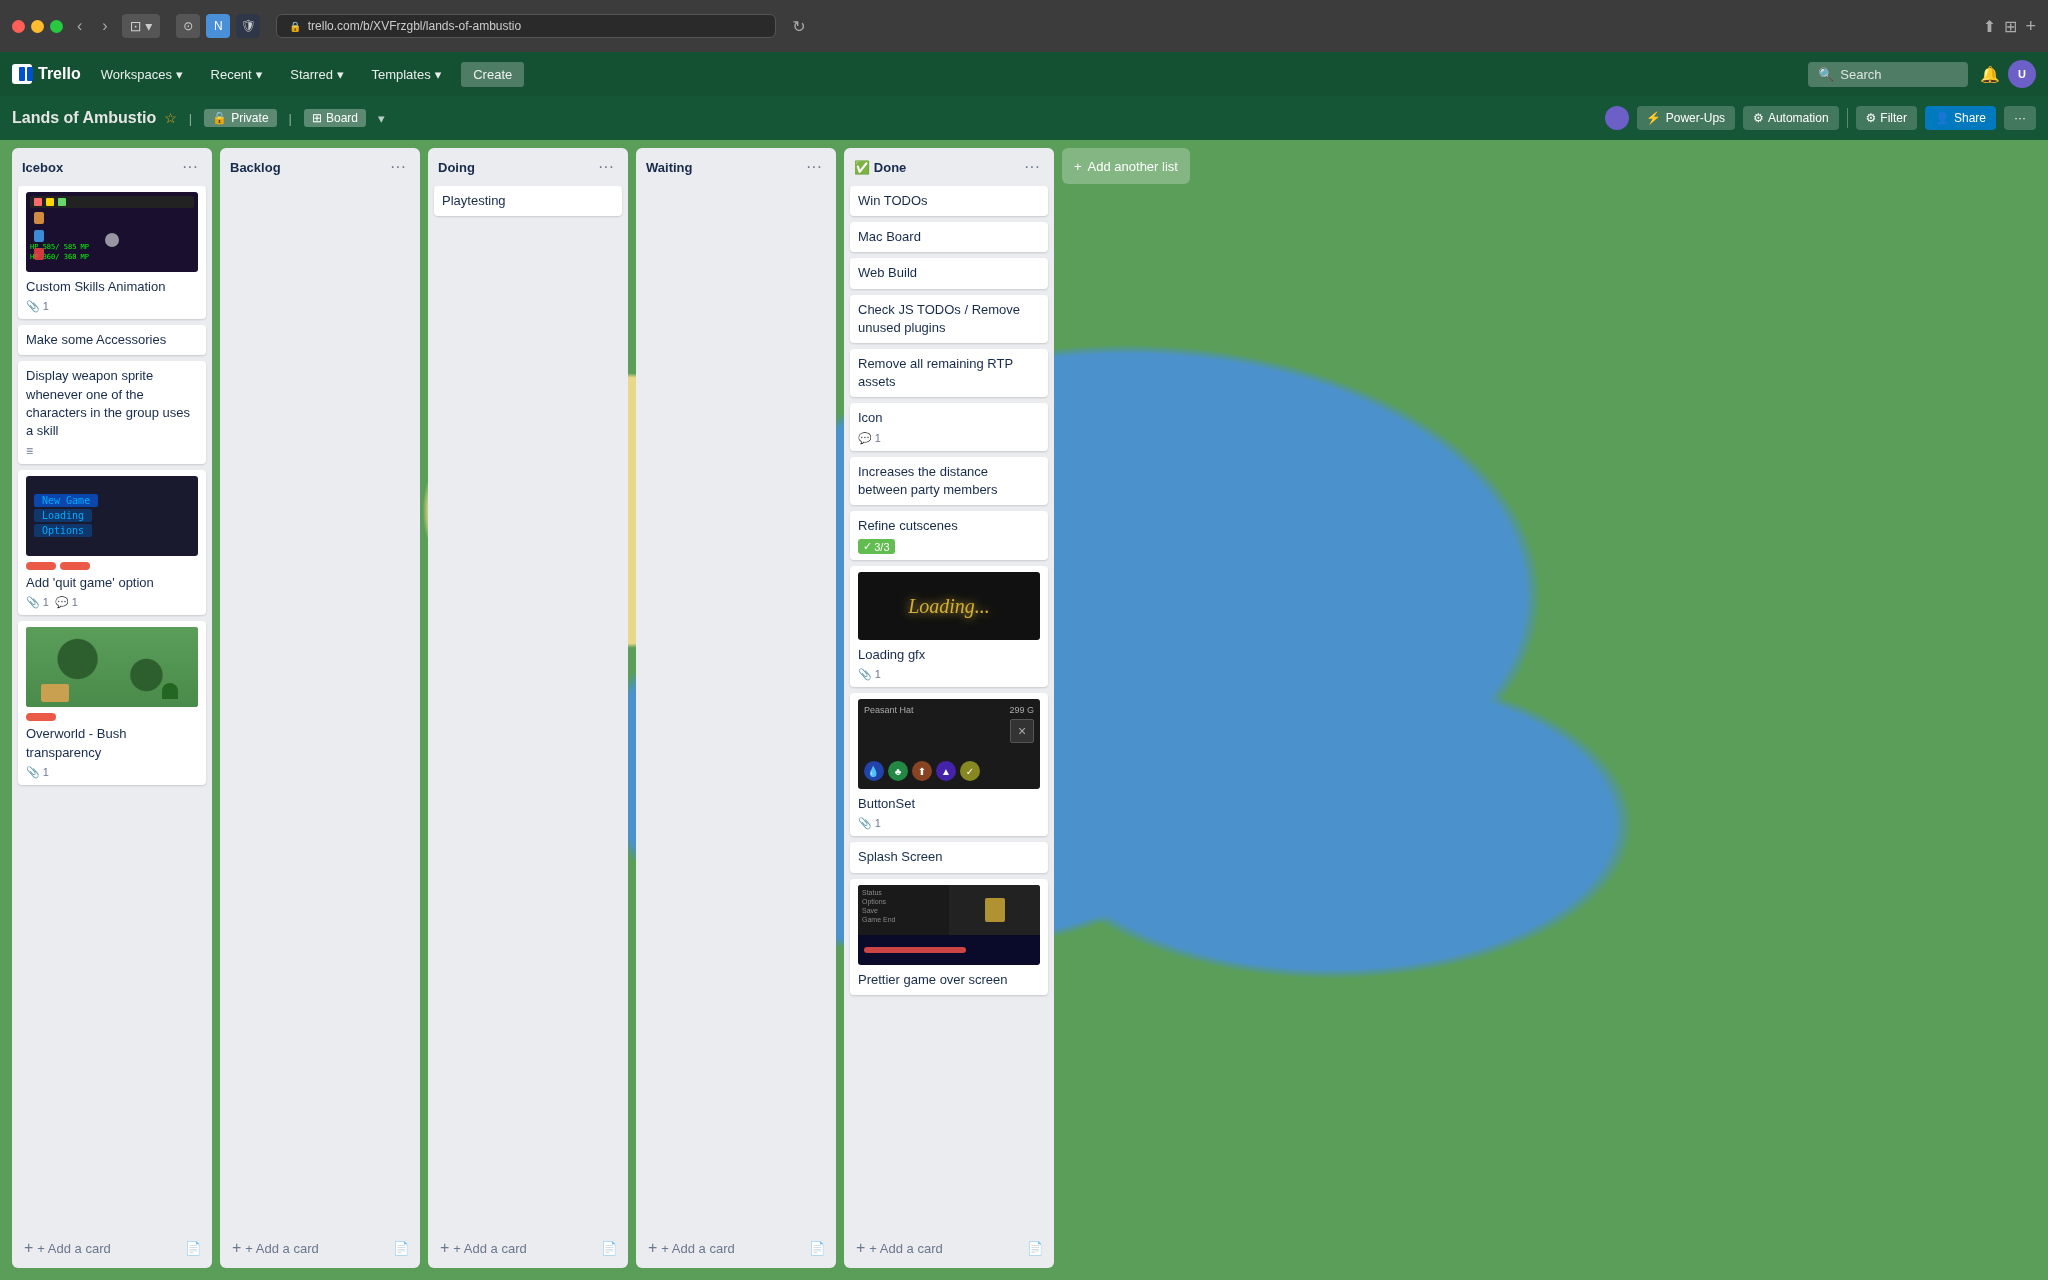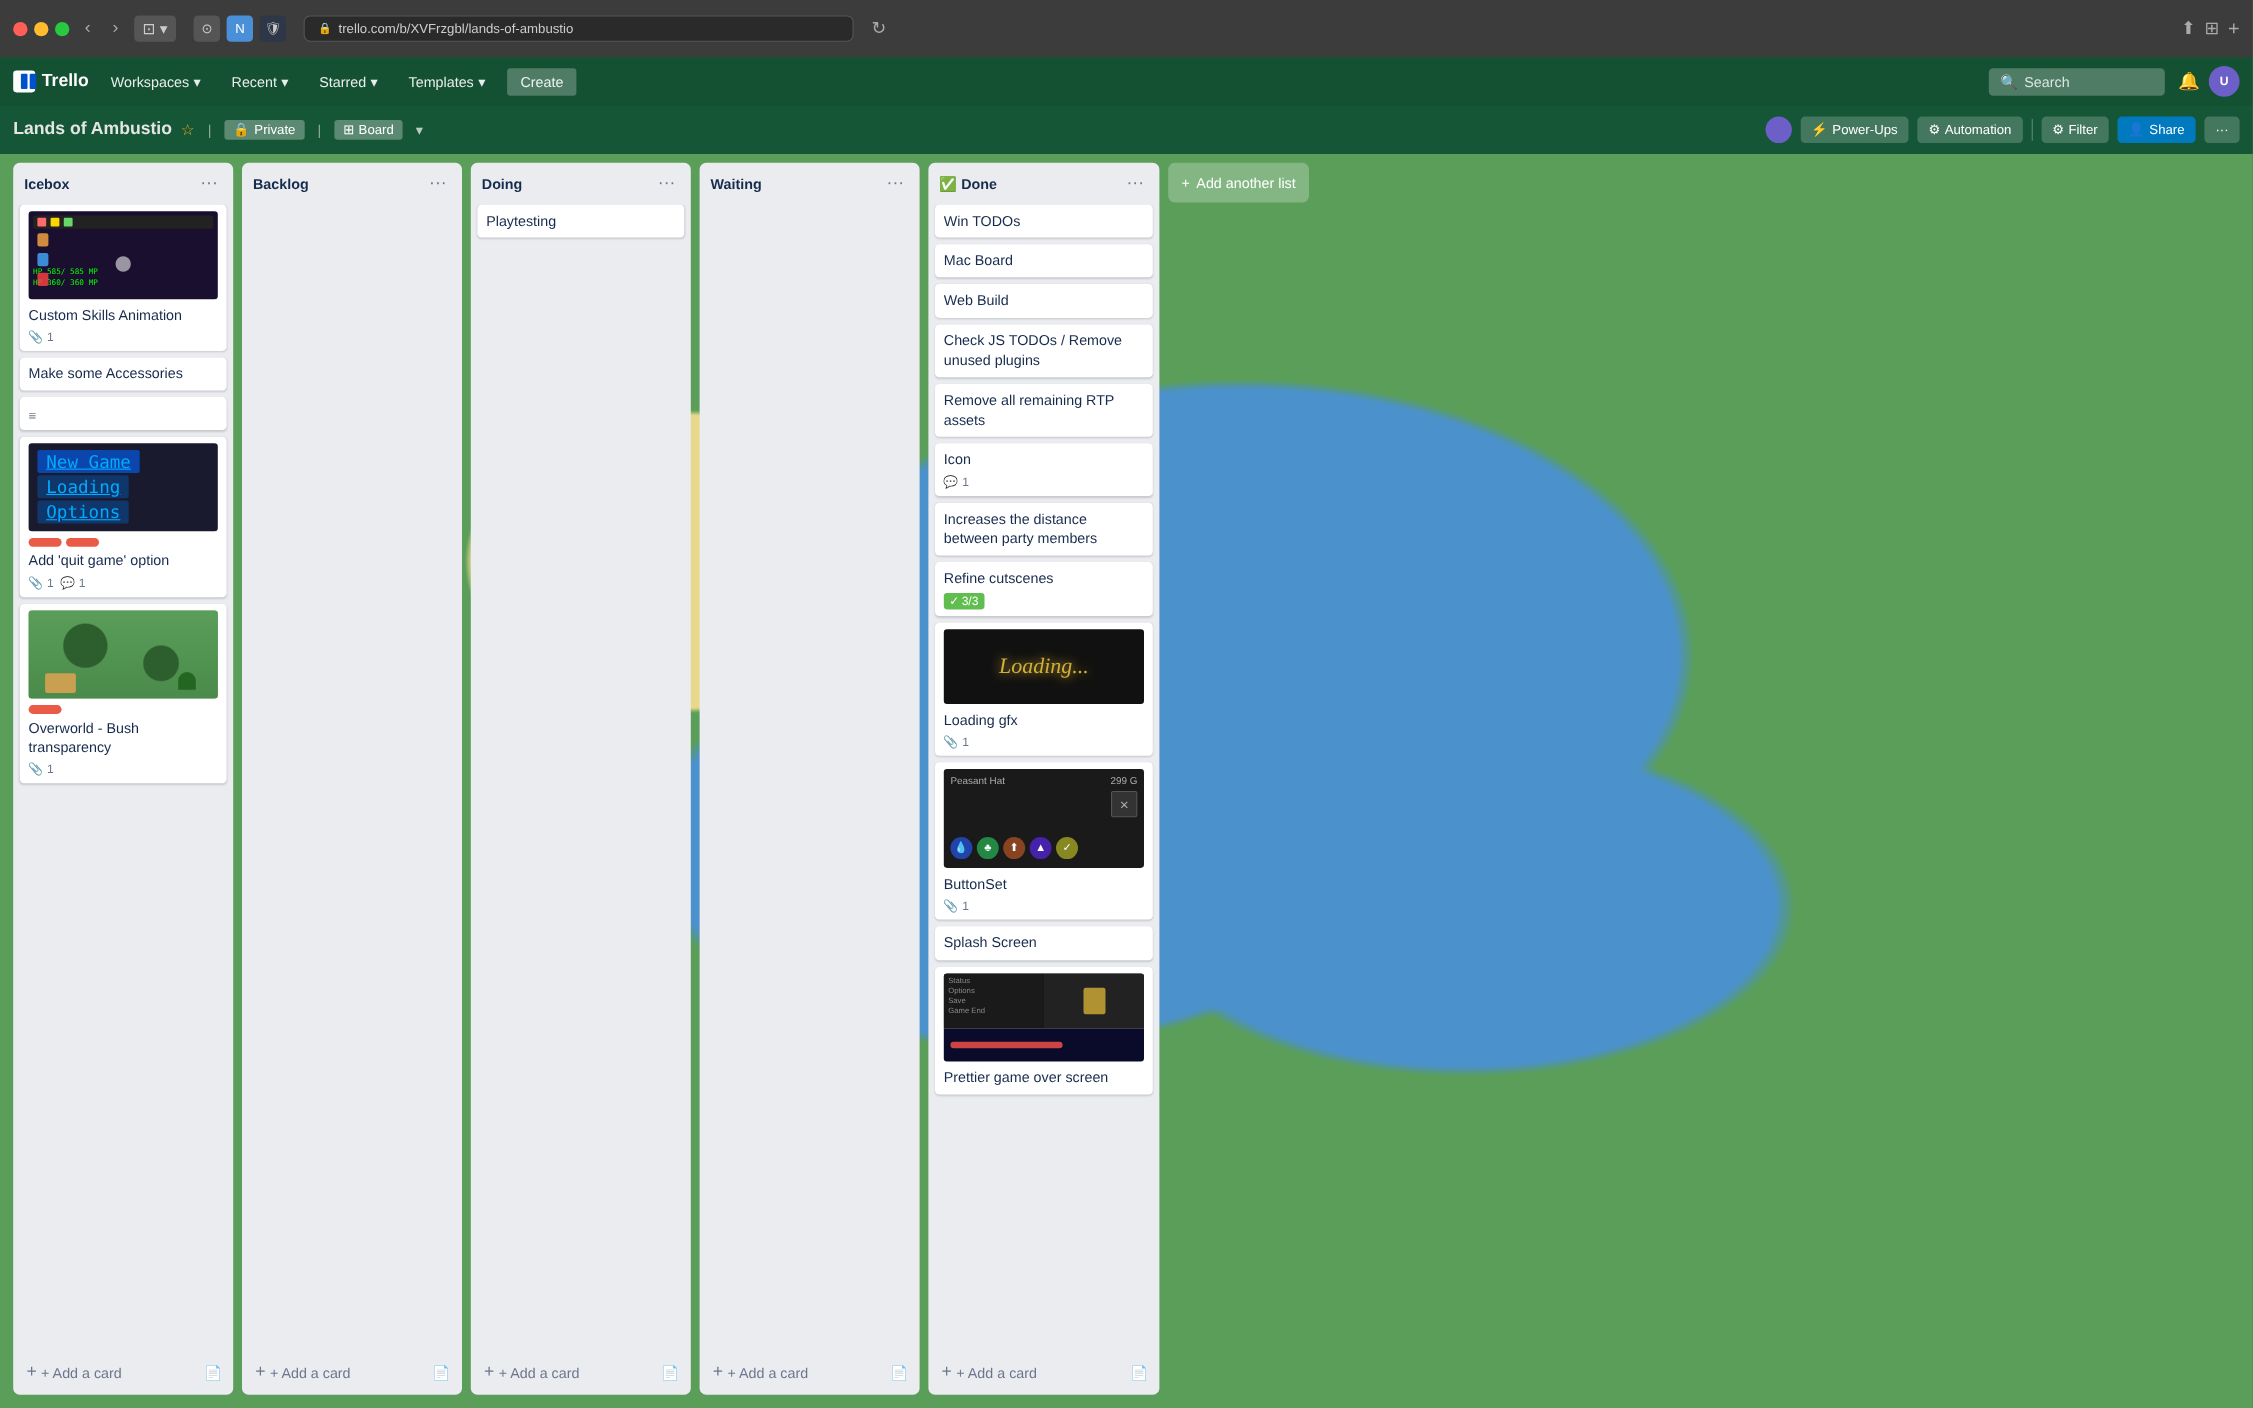--- a/index.html
+++ b/index.html
@@ -96,21 +96,21 @@
       width: 100%;
       height: 80px;
       border-radius: 3px;
       margin-bottom: 6px;
       display: flex;
       flex-direction: column;
       align-items: flex-start;
       justify-content: center;
       padding: 8px;
     }
-    .menu-text { color: #00aaff; font-size: 16px; font-family: monospace; background: rgba(0,100,200,0.4); padding: 1px 8px; margin-bottom: 2px; border-radius: 2px; text-decoration: underline; }
+    .menu-text { color: #00aaff; font-size: 10px; font-family: monospace; background: rgba(0,100,200,0.4); padding: 1px 8px; margin-bottom: 2px; border-radius: 2px; }
     .menu-text.selected { background: rgba(0,100,255,0.6); }
 
     
     .overworld-card {
       background: #4a8a4a;
       width: 100%;
       height: 80px;
       border-radius: 3px;
       margin-bottom: 6px;
       position: relative;
@@ -298,20 +298,21 @@
           <div class="card-meta">
             <span class="card-attachment">📎 1</span>
           </div>
         </div>
 
         <div class="card card-wrap">
           <div class="card-title">Make some Accessories</div>
         </div>
 
         <div class="card card-wrap">
+          <div class="card-title">Display weapon sprite whenever one of the characters in the group uses a skill</div>
           <div class="card-meta">
             <span style="color:#6b778c; font-size:12px;">≡</span>
           </div>
         </div>
 
         <div class="card card-wrap">
           <div class="main-menu-card">
             <div class="menu-text selected">New Game</div>
             <div class="menu-text">Loading</div>
             <div class="menu-text">Options</div>

